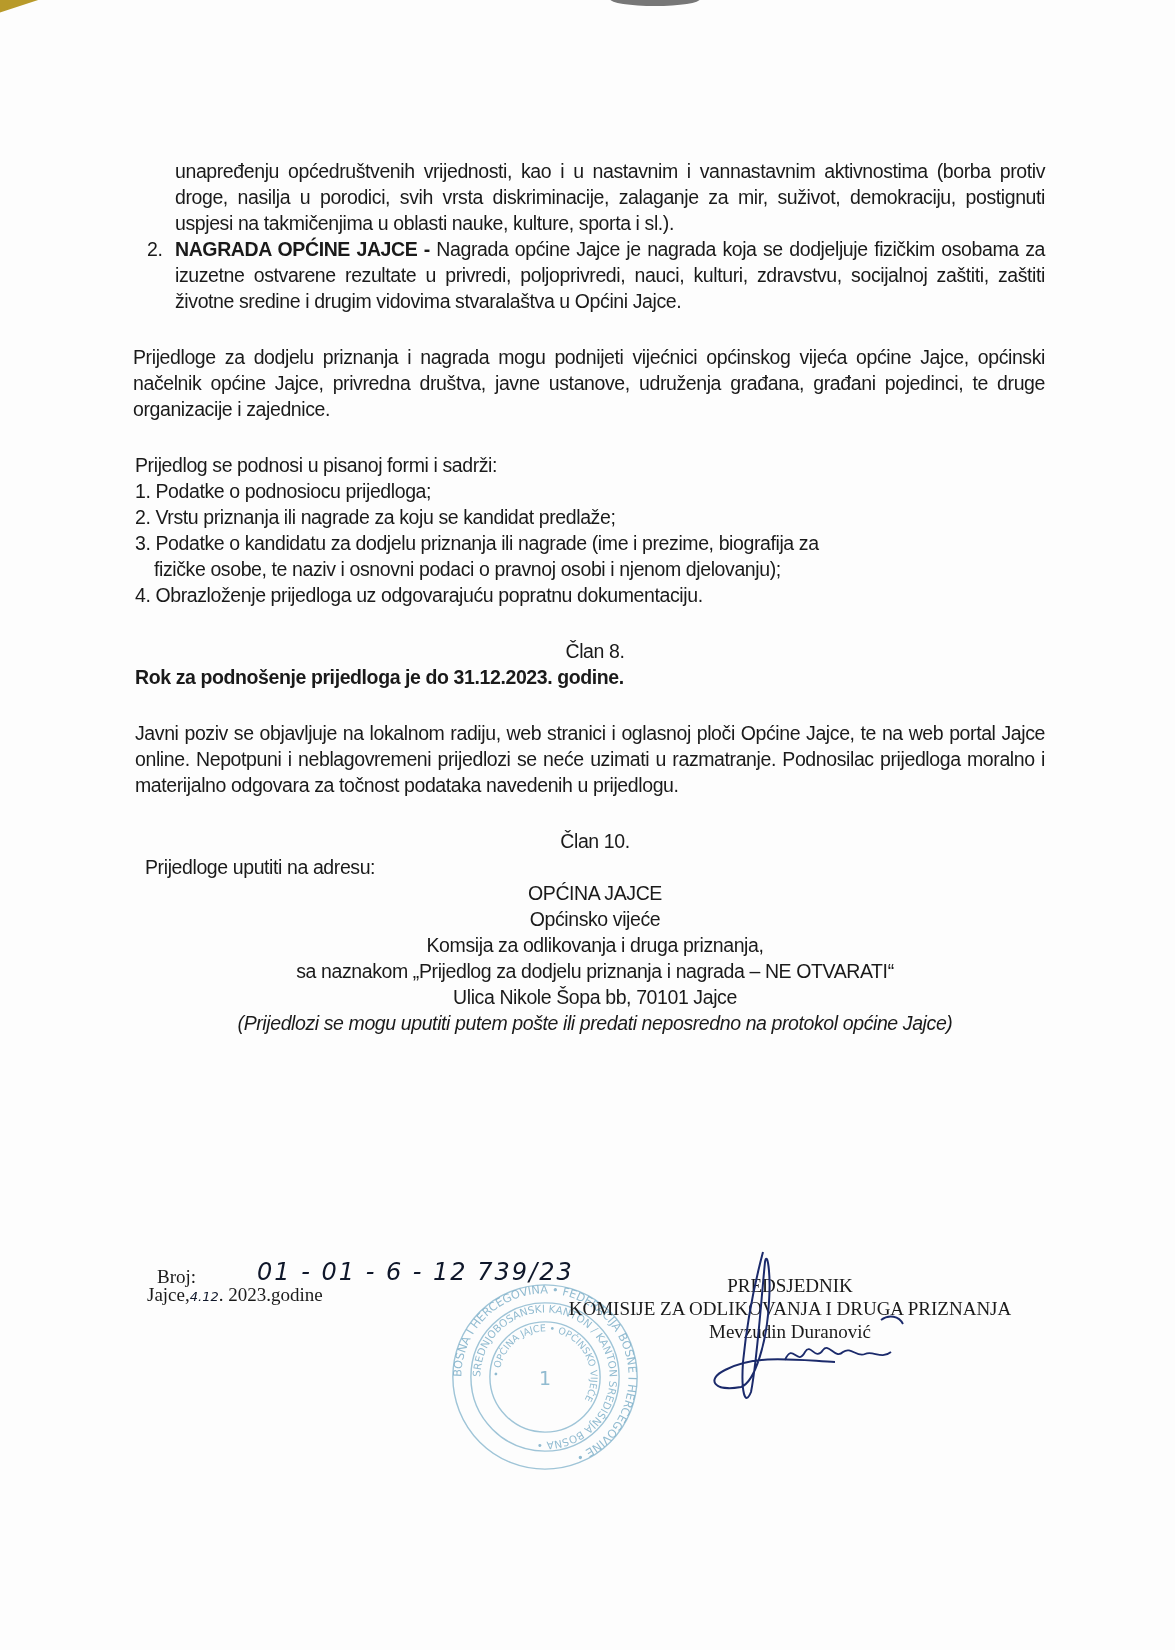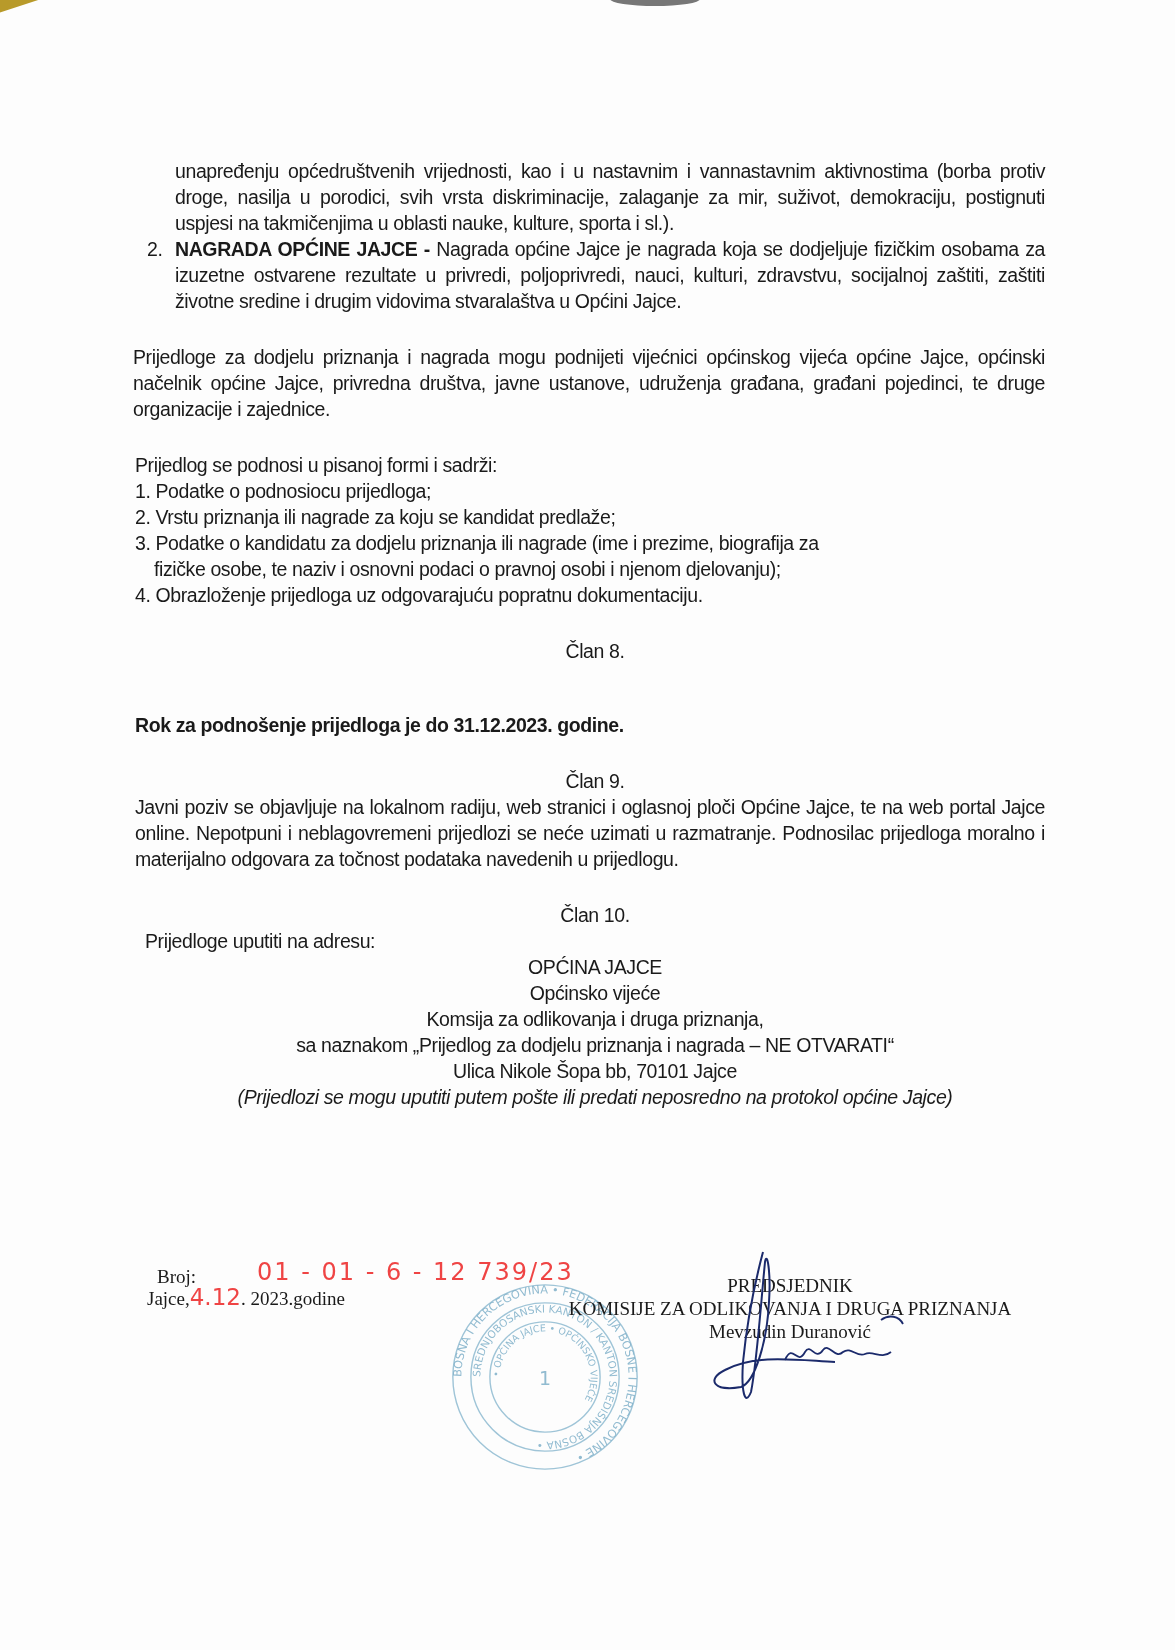--- a/index.html
+++ b/index.html
@@ -22,37 +22,37 @@
       position: absolute; left: 145px; top: 158px; width: 900px;
       font-family: "Liberation Sans", sans-serif;
       font-size: 19.5px; line-height: 26px;
       letter-spacing: -0.4px;
     }
     .justify { text-align: justify; }
     .num-item { position: relative; padding-left: 30px; }
     .num-item .n { position: absolute; left: 2px; top: 0; }
     .indent { padding-left: 30px; }
     .center { text-align: center; }
-    .b { font-weight: bold; margin-top: 48px; }
+    .b { font-weight: bold; }
     .i { font-style: italic; }
     .gap-l { height: 30px; }
     .list-i { }
     .list-i .cont { padding-left: 19px; }
     .sig-block {
       position: absolute; left: 145px; top: 1262px; width: 900px; height: 260px;
       font-family: "Liberation Serif", serif; font-size: 19px;
     }
     .hand {
-      font-family: "DejaVu Sans", sans-serif; 
-      color: #ef4444; font-size: 24px;
+      font-family: "DejaVu Sans", sans-serif; font-style: italic;
+      color: #0f172a; font-size: 24px;
     }
     .broj { position: absolute; left: 12px; top: 4px; }
     .broj .hand { position: absolute; left: 100px; top: -8px; white-space: nowrap; letter-spacing: 2px; }
     .datum { position: absolute; left: 2px; top: 22px; white-space: nowrap; }
-    .datum .hand { font-size: 23px; }
+    .datum .hand { font-size: 13px; }
     .pres { position: absolute; left: 395px; top: 12px; width: 500px; text-align: center; line-height: 23px; }
     .stamp { position: absolute; left: 305px; top: 20px; width: 190px; height: 190px; }
     .signature { position: absolute; left: 540px; top: -20px; width: 240px; height: 180px; }
   </style>
 </head>
 <body>
 
 <div class="page">
   <div class="corner-stain"></div>
   <div class="top-smudge"></div>
@@ -76,21 +76,20 @@
       <div>3. Podatke o kandidatu za dodjelu priznanja ili nagrade (ime i prezime, biografija za</div>
       <div class="cont">fizičke osobe, te naziv i osnovni podaci o pravnoj osobi i njenom djelovanju);</div>
       <div>4. Obrazloženje prijedloga uz odgovarajuću popratnu dokumentaciju.</div>
     </div>
 
     <div class="gap-l"></div>
     <div class="center">Član 8.</div>
     <div class="b" style="margin-left:-10px;">Rok za podnošenje prijedloga je do 31.12.2023. godine.</div>
 
     <div class="gap-l"></div>
-    <div class="center">Član 9.</div>
     <div class="justify" style="margin-left:-10px;">Javni poziv se objavljuje na lokalnom radiju, web stranici i oglasnoj ploči Općine Jajce, te na web portal Jajce online. Nepotpuni i neblagovremeni prijedlozi se neće uzimati u razmatranje. Podnosilac prijedloga moralno i materijalno odgovara za točnost podataka navedenih u prijedlogu.</div>
 
     <div class="gap-l"></div>
     <div class="center">Član 10.</div>
     <div>Prijedloge uputiti na adresu:</div>
     <div class="center">
       <div>OPĆINA JAJCE</div>
       <div>Općinsko vijeće</div>
       <div>Komsija za odlikovanja i druga priznanja,</div>
       <div>sa naznakom „Prijedlog za dodjelu priznanja i nagrada – NE OTVARATI“</div>

